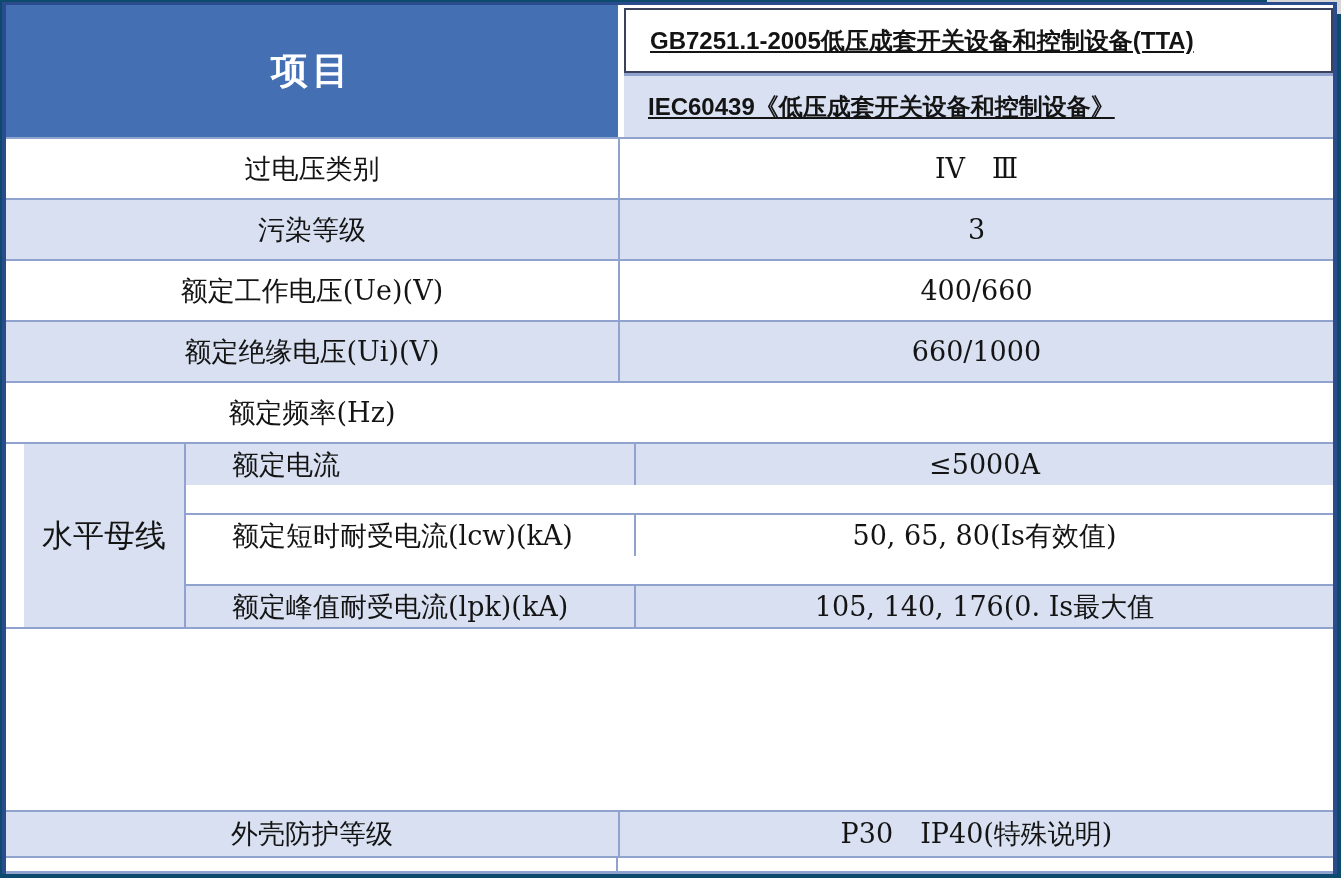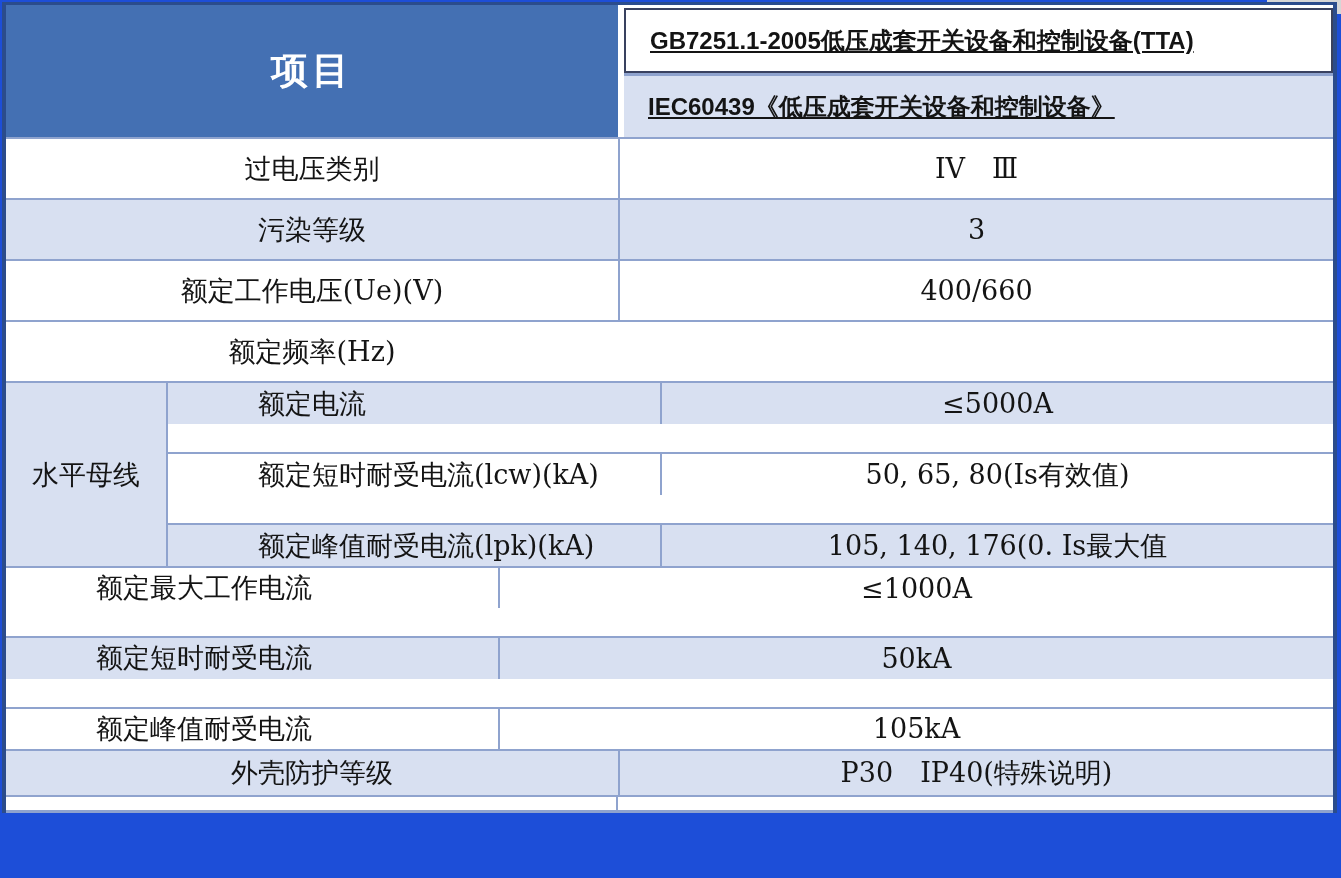--- a/index.html
+++ b/index.html
@@ -8,21 +8,21 @@
     --div:#8FA3CE;
     --outer:#2B4C8C;
     --darkbox:#39415F;
     --ink:#141414;
   }
   html,body{margin:0;padding:0;background:#fff;}
   .stage{
     position:relative;
     width:1341px;height:878px;
     overflow:hidden;
-    background:#1d4ed8;
+    background:#0c4a6e;
     font-family:"DejaVu Serif","Liberation Serif",serif;
     color:var(--ink);
   }
   .corner-tab{
     position:absolute;top:-8px;right:-10px;
     width:84px;height:22px;
     background:#D6D6D6;
     border-radius:9px;
     z-index:0;
   }
@@ -66,24 +66,25 @@
   .lbl{width:612px;justify-content:center;text-align:center;}
   .val{flex:1;justify-content:center;text-align:right;border-left:2px solid var(--div);}
 
   
   .grow{display:flex;border-top:2px solid var(--div);}
   .g1{height:185px;}
   .g2{height:183px;}
   .gcell{
     width:162px;border-right:2px solid var(--div);
     display:flex;align-items:center;justify-content:center;
-    font-size:27px;
+    font-size:31px;
+    margin-left:18px;
   }
   .gsub{flex:1;display:flex;flex-direction:column;}
-  .srow{flex:1;display:flex;padding-left:44px;}
+  .srow{flex:1;display:flex;}
   .srow + .srow{border-top:2px solid var(--div);margin-top:28px;}
   .slbl{width:448px;justify-content:flex-start;padding-left:46px;text-align:left;}
 
   
   .frow{height:46px;}
   .partial{
     display:flex;height:18px;background:#fff;
     border-top:2px solid var(--div);
     border-bottom:3px solid var(--div);
   }
@@ -113,20 +114,24 @@
       <div class="cell val">IV　Ⅲ</div>
     </div>
     <div class="row bg-tint">
       <div class="cell lbl">污染等级</div>
       <div class="cell val">3</div>
     </div>
     <div class="row bg-white">
       <div class="cell lbl">额定工作电压(Ue)(V)</div>
       <div class="cell val">400/660</div>
     </div>
+    <div class="row bg-tint">
+      <div class="cell lbl">额定绝缘电压(Ui)(V)</div>
+      <div class="cell val">660/1000</div>
+    </div>
     <div class="row bg-white">
       <div class="cell lbl">额定频率(Hz)</div>
     </div>
 
     <div class="grow g1">
       <div class="gcell bg-tint">水平母线</div>
       <div class="gsub">
         <div class="srow bg-tint">
           <div class="cell slbl">额定电流</div>
           <div class="cell val">≤5000A</div>
@@ -136,34 +141,20 @@
           <div class="cell val">50, 65, 80(Is有效值)</div>
         </div>
         <div class="srow bg-tint">
           <div class="cell slbl">额定峰值耐受电流(lpk)(kA)</div>
           <div class="cell val">105, 140, 176(0. Is最大值</div>
         </div>
       </div>
     </div>
 
     <div class="grow g2">
-      <div class="gsub">
-        <div class="srow bg-white">
-          <div class="cell slbl">额定最大工作电流</div>
-          <div class="cell val">≤1000A</div>
-        </div>
-        <div class="srow bg-tint">
-          <div class="cell slbl">额定短时耐受电流</div>
-          <div class="cell val">50kA</div>
-        </div>
-        <div class="srow bg-white">
-          <div class="cell slbl">额定峰值耐受电流</div>
-          <div class="cell val">105kA</div>
-        </div>
-      </div>
     </div>
 
     <div class="row frow bg-tint">
       <div class="cell lbl">外壳防护等级</div>
       <div class="cell val">P30　IP40(特殊说明)</div>
     </div>
 
     <div class="partial">
       <div class="pleft"></div>
       <div class="pright"></div>

